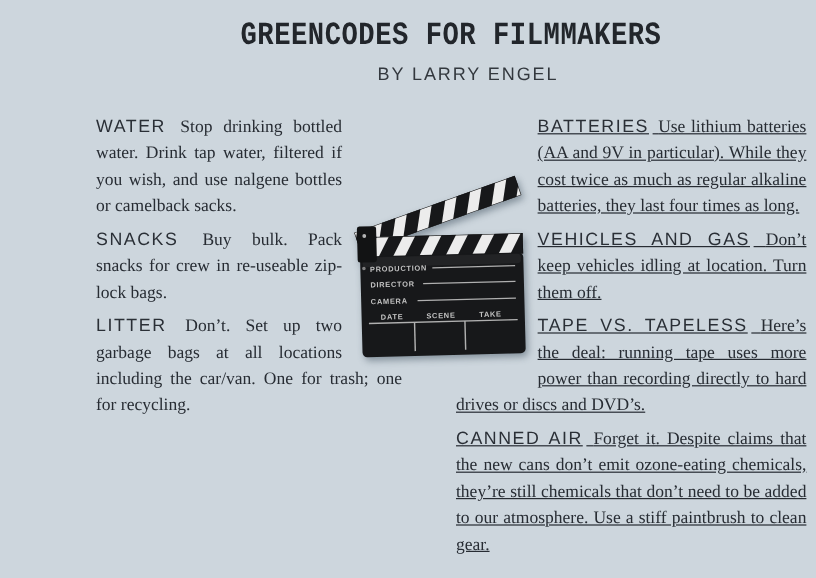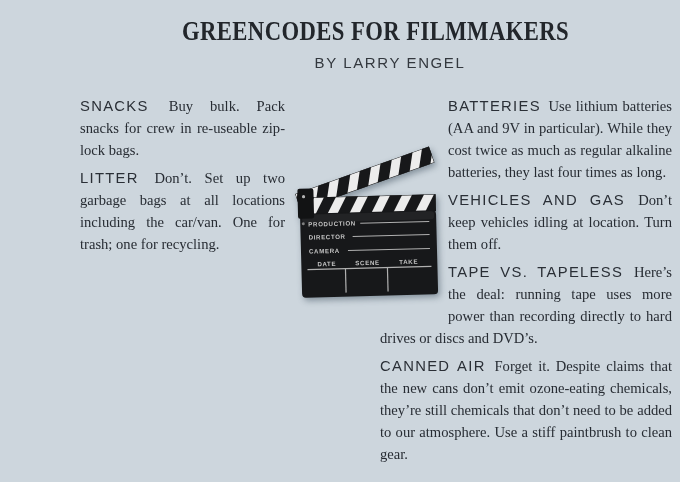--- a/index.html
+++ b/index.html
@@ -5,34 +5,34 @@
   html,body{margin:0;padding:0;}
   body{
     width:680px;height:482px;position:relative;overflow:hidden;
     background:#cdd6dd;
     font-family:"Liberation Serif",serif;
     color:#272c33;
   }
   .header{position:absolute;left:80px;top:0;width:592px;text-align:center;}
   .title{
     position:absolute;left:0;top:16px;width:100%;
-    font-family:Liberation Serif, serif;font-weight:700;
+    font-family:Liberation Mono, monospace;font-weight:700;
     font-size:27px;line-height:30px;letter-spacing:.5px;color:#22262b;
     white-space:nowrap;
   }
   .title .squeeze{display:inline-block;transform:scaleX(.84);transform-origin:center;}
   .byline{
     position:absolute;left:14px;top:53px;width:100%;
     font-family:"Liberation Sans",sans-serif;font-weight:400;
     font-size:15px;line-height:20px;letter-spacing:1.6px;color:#33383e;
     white-space:nowrap;
   }
   .column{position:absolute;top:95px;}
   #col-left{left:80px;width:285px;}
-  #col-right{left:380px;width:292px;}
+  #col-right{left:380px;width:292px;text-decoration:underline;}
   .column p{
     margin:0 0 6px 0;
     font-size:14.6px;line-height:22px;text-align:justify;
   }
   .h{
     font-family:"Liberation Sans",sans-serif;font-weight:400;
     font-size:14.8px;letter-spacing:1.3px;color:#2a2f36;margin-right:3px;
   }
   .wrap-spacer{pointer-events:none;}
   .sp-a{float:right;clear:right;width:80px;height:138px;margin-top:72px;}
@@ -51,20 +51,21 @@
 <body>
 
 <div class="header">
   <div class="title"><span class="squeeze">GREENCODES FOR FILMMAKERS</span></div>
   <div class="byline">BY LARRY ENGEL</div>
 </div>
 
 <div class="column" id="col-left">
   <div class="wrap-spacer sp-a"></div>
   <div class="wrap-spacer sp-b"></div>
+    <p><span class="h">WATER</span> <span>Stop drinking bottled water. Drink tap water, filtered if you wish, and use nalgene bottles or camelback sacks.</span></p>
     <p><span class="h">SNACKS</span> <span>Buy bulk. Pack snacks for crew in re-useable zip-lock bags.</span></p>
     <p><span class="h">LITTER</span> <span>Don’t. Set up two garbage bags at all locations including the car/van. One for trash; one for recycling.</span></p>
   </div>
 
 <div class="column" id="col-right">
   <div class="wrap-spacer sp-c"></div>
 <p><span class="h">BATTERIES</span> <span>Use lithium batteries (AA and 9V in particular). While they cost twice as much as regular alkaline batteries, they last four times as long.</span></p>
     <p><span class="h">VEHICLES AND GAS</span> <span>Don’t keep vehicles idling at location. Turn them off.</span></p>
     <p><span class="h">TAPE VS. TAPELESS</span> <span>Here’s the deal: running tape uses more power than recording directly to hard drives or discs and DVD’s.</span></p>
     <p><span class="h">CANNED AIR</span> <span>Forget it. Despite claims that the new cans don’t emit ozone-eating chemicals, they’re still chemicals that don’t need to be added to our atmosphere. Use a stiff paintbrush to clean gear.</span></p>

